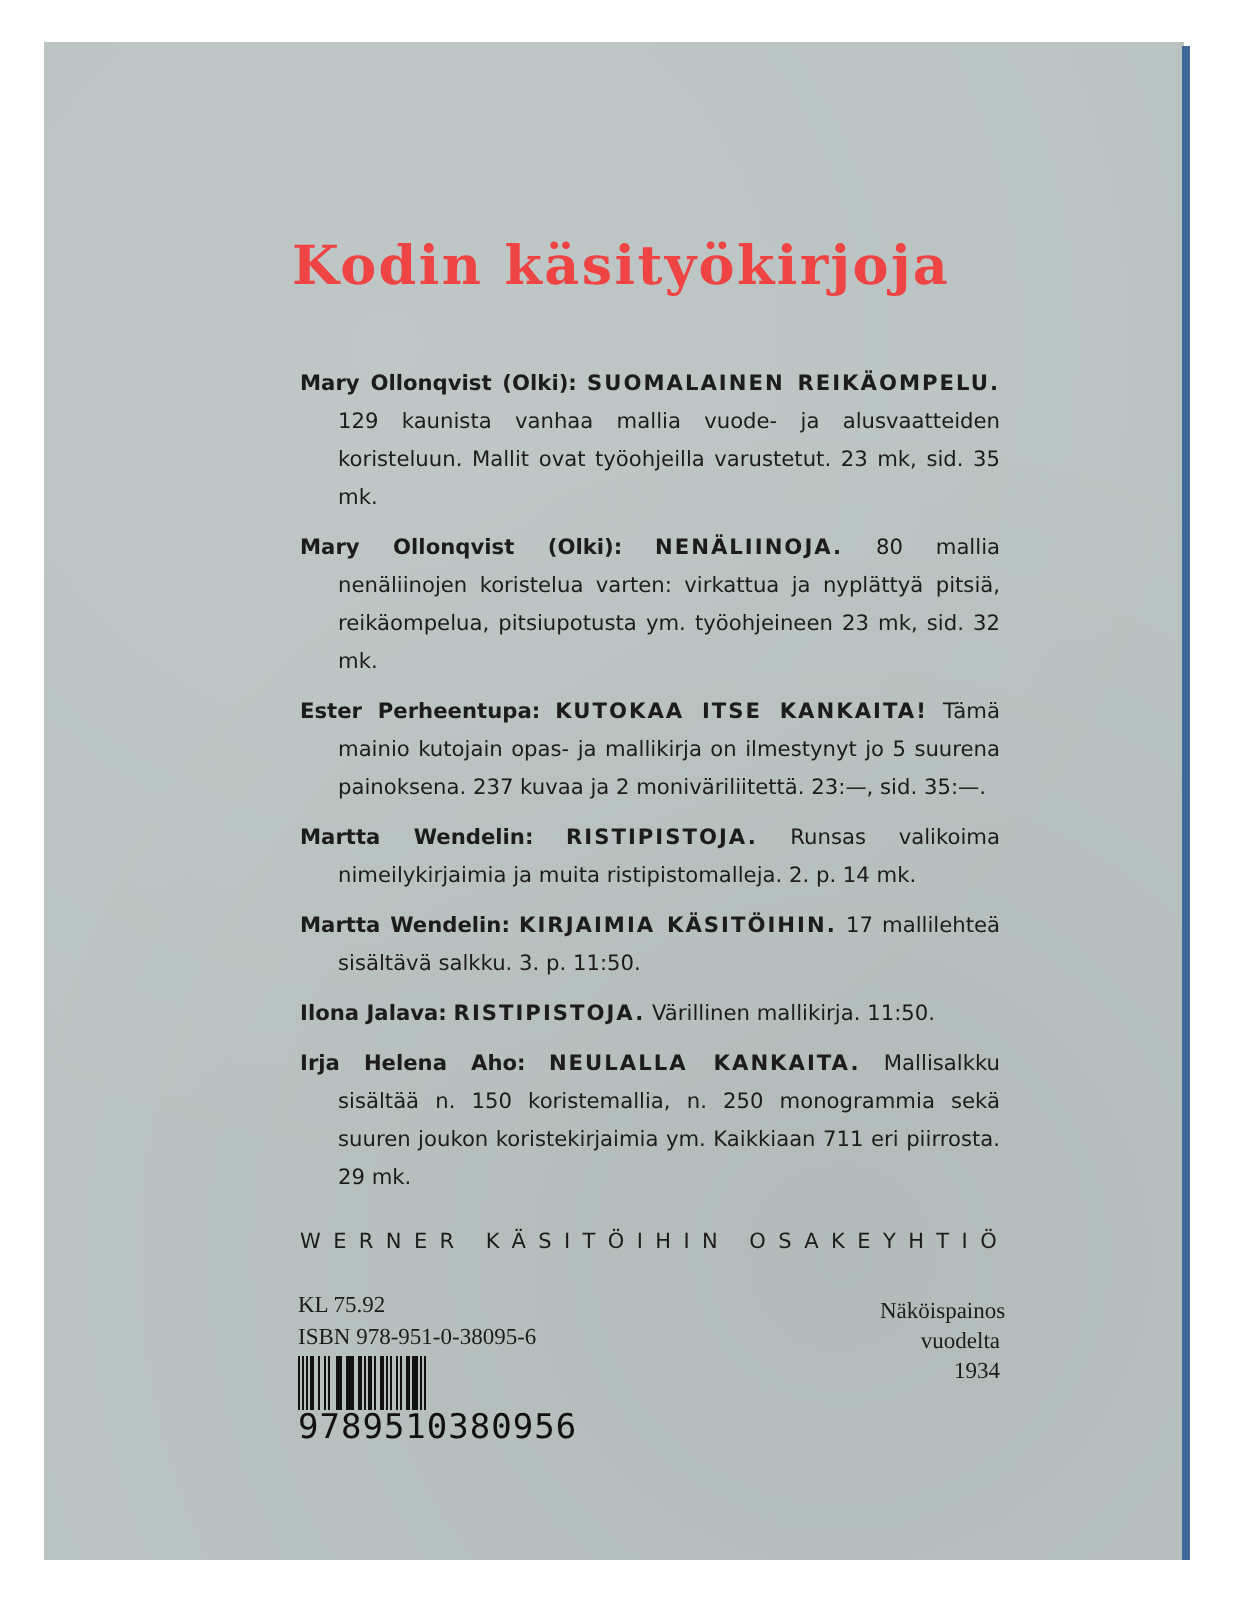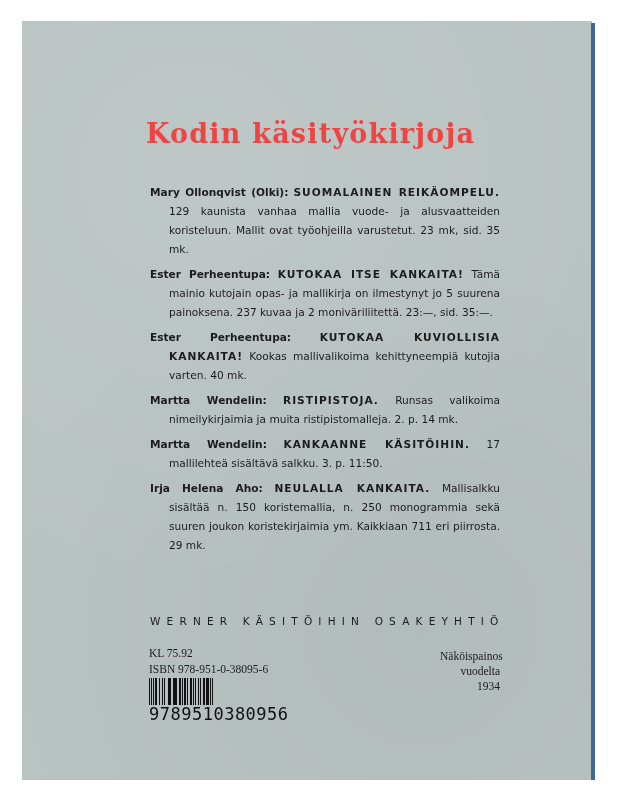--- a/index.html
+++ b/index.html
@@ -106,38 +106,43 @@
 
 <div class="title">Kodin käsityökirjoja</div>
 
 <div class="entries">
   <div class="entry">
     <span class="author">Mary Ollonqvist (Olki):</span>
     <span class="booktitle">SUOMALAINEN REIKÄOMPELU.</span>
     <span>129 kaunista vanhaa mallia vuode- ja alusvaatteiden koristeluun. Mallit ovat työohjeilla varustetut. 23 mk, sid. 35 mk.</span>
   </div>
   <div class="entry">
+    <span class="author">Mary Ollonqvist (Olki):</span>
+    <span class="booktitle">NENÄLIINOJA.</span>
+    <span>80 mallia nenäliinojen koristelua varten: virkattua ja nyplättyä pitsiä, reikäompelua, pitsiupotusta ym. työohjeineen 23 mk, sid. 32 mk.</span>
+  </div>
+  <div class="entry">
     <span class="author">Ester Perheentupa:</span>
     <span class="booktitle">KUTOKAA ITSE KANKAITA!</span>
     <span>Tämä mainio kutojain opas- ja mallikirja on ilmestynyt jo 5 suurena painoksena. 237 kuvaa ja 2 moniväriliitettä. 23:—, sid. 35:—.</span>
   </div>
   <div class="entry">
-    <span class="author">Ester Perheentupa:</span>
-    <span class="booktitle">KUTOKAA KUVIOLLISIA KANKAITA!</span>
-    <span>Kookas mallivalikoima kehittyneempiä kutojia varten. 40 mk.</span>
-  </div>
-  <div class="entry">
     <span class="author">Martta Wendelin:</span>
     <span class="booktitle">RISTIPISTOJA.</span>
     <span>Runsas valikoima nimeilykirjaimia ja muita ristipistomalleja. 2. p. 14 mk.</span>
   </div>
   <div class="entry">
     <span class="author">Martta Wendelin:</span>
-    <span class="booktitle">KANKAANNE KÄSITÖIHIN.</span>
+    <span class="booktitle">KIRJAIMIA KÄSITÖIHIN.</span>
     <span>17 mallilehteä sisältävä salkku. 3. p. 11:50.</span>
+  </div>
+  <div class="entry">
+    <span class="author">Ilona Jalava:</span>
+    <span class="booktitle">RISTIPISTOJA.</span>
+    <span>Värillinen mallikirja. 11:50.</span>
   </div>
   <div class="entry">
     <span class="author">Irja Helena Aho:</span>
     <span class="booktitle">NEULALLA KANKAITA.</span>
     <span>Mallisalkku sisältää n. 150 koristemallia, n. 250 monogrammia sekä suuren joukon koristekirjaimia ym. Kaikkiaan 711 eri piirrosta. 29 mk.</span>
   </div>
 </div>
 
 <div class="publisher">WERNER KÄSITÖIHIN OSAKEYHTIÖ</div>
 

